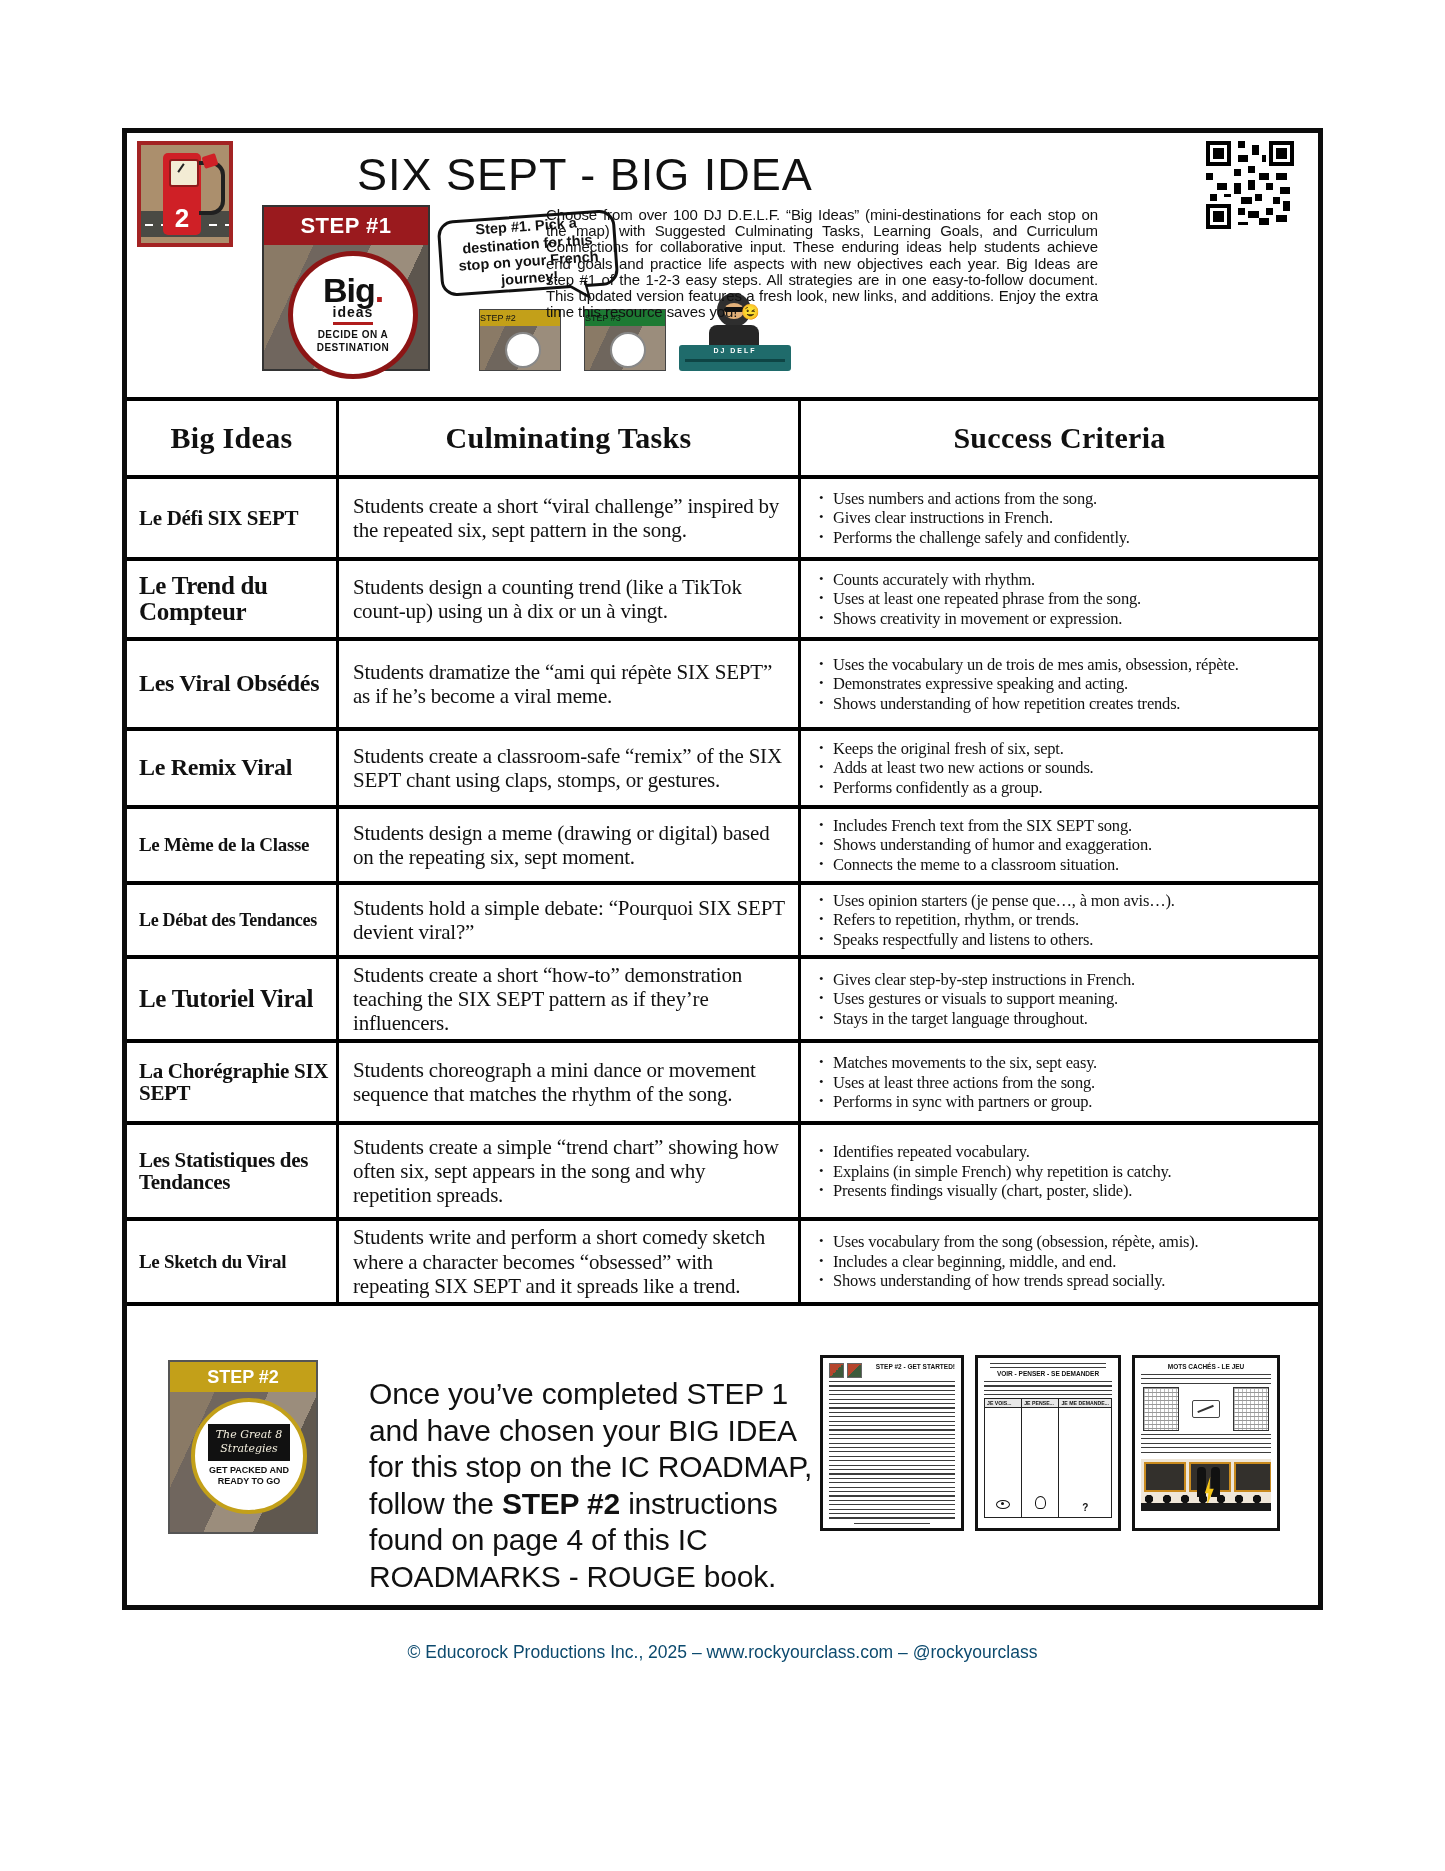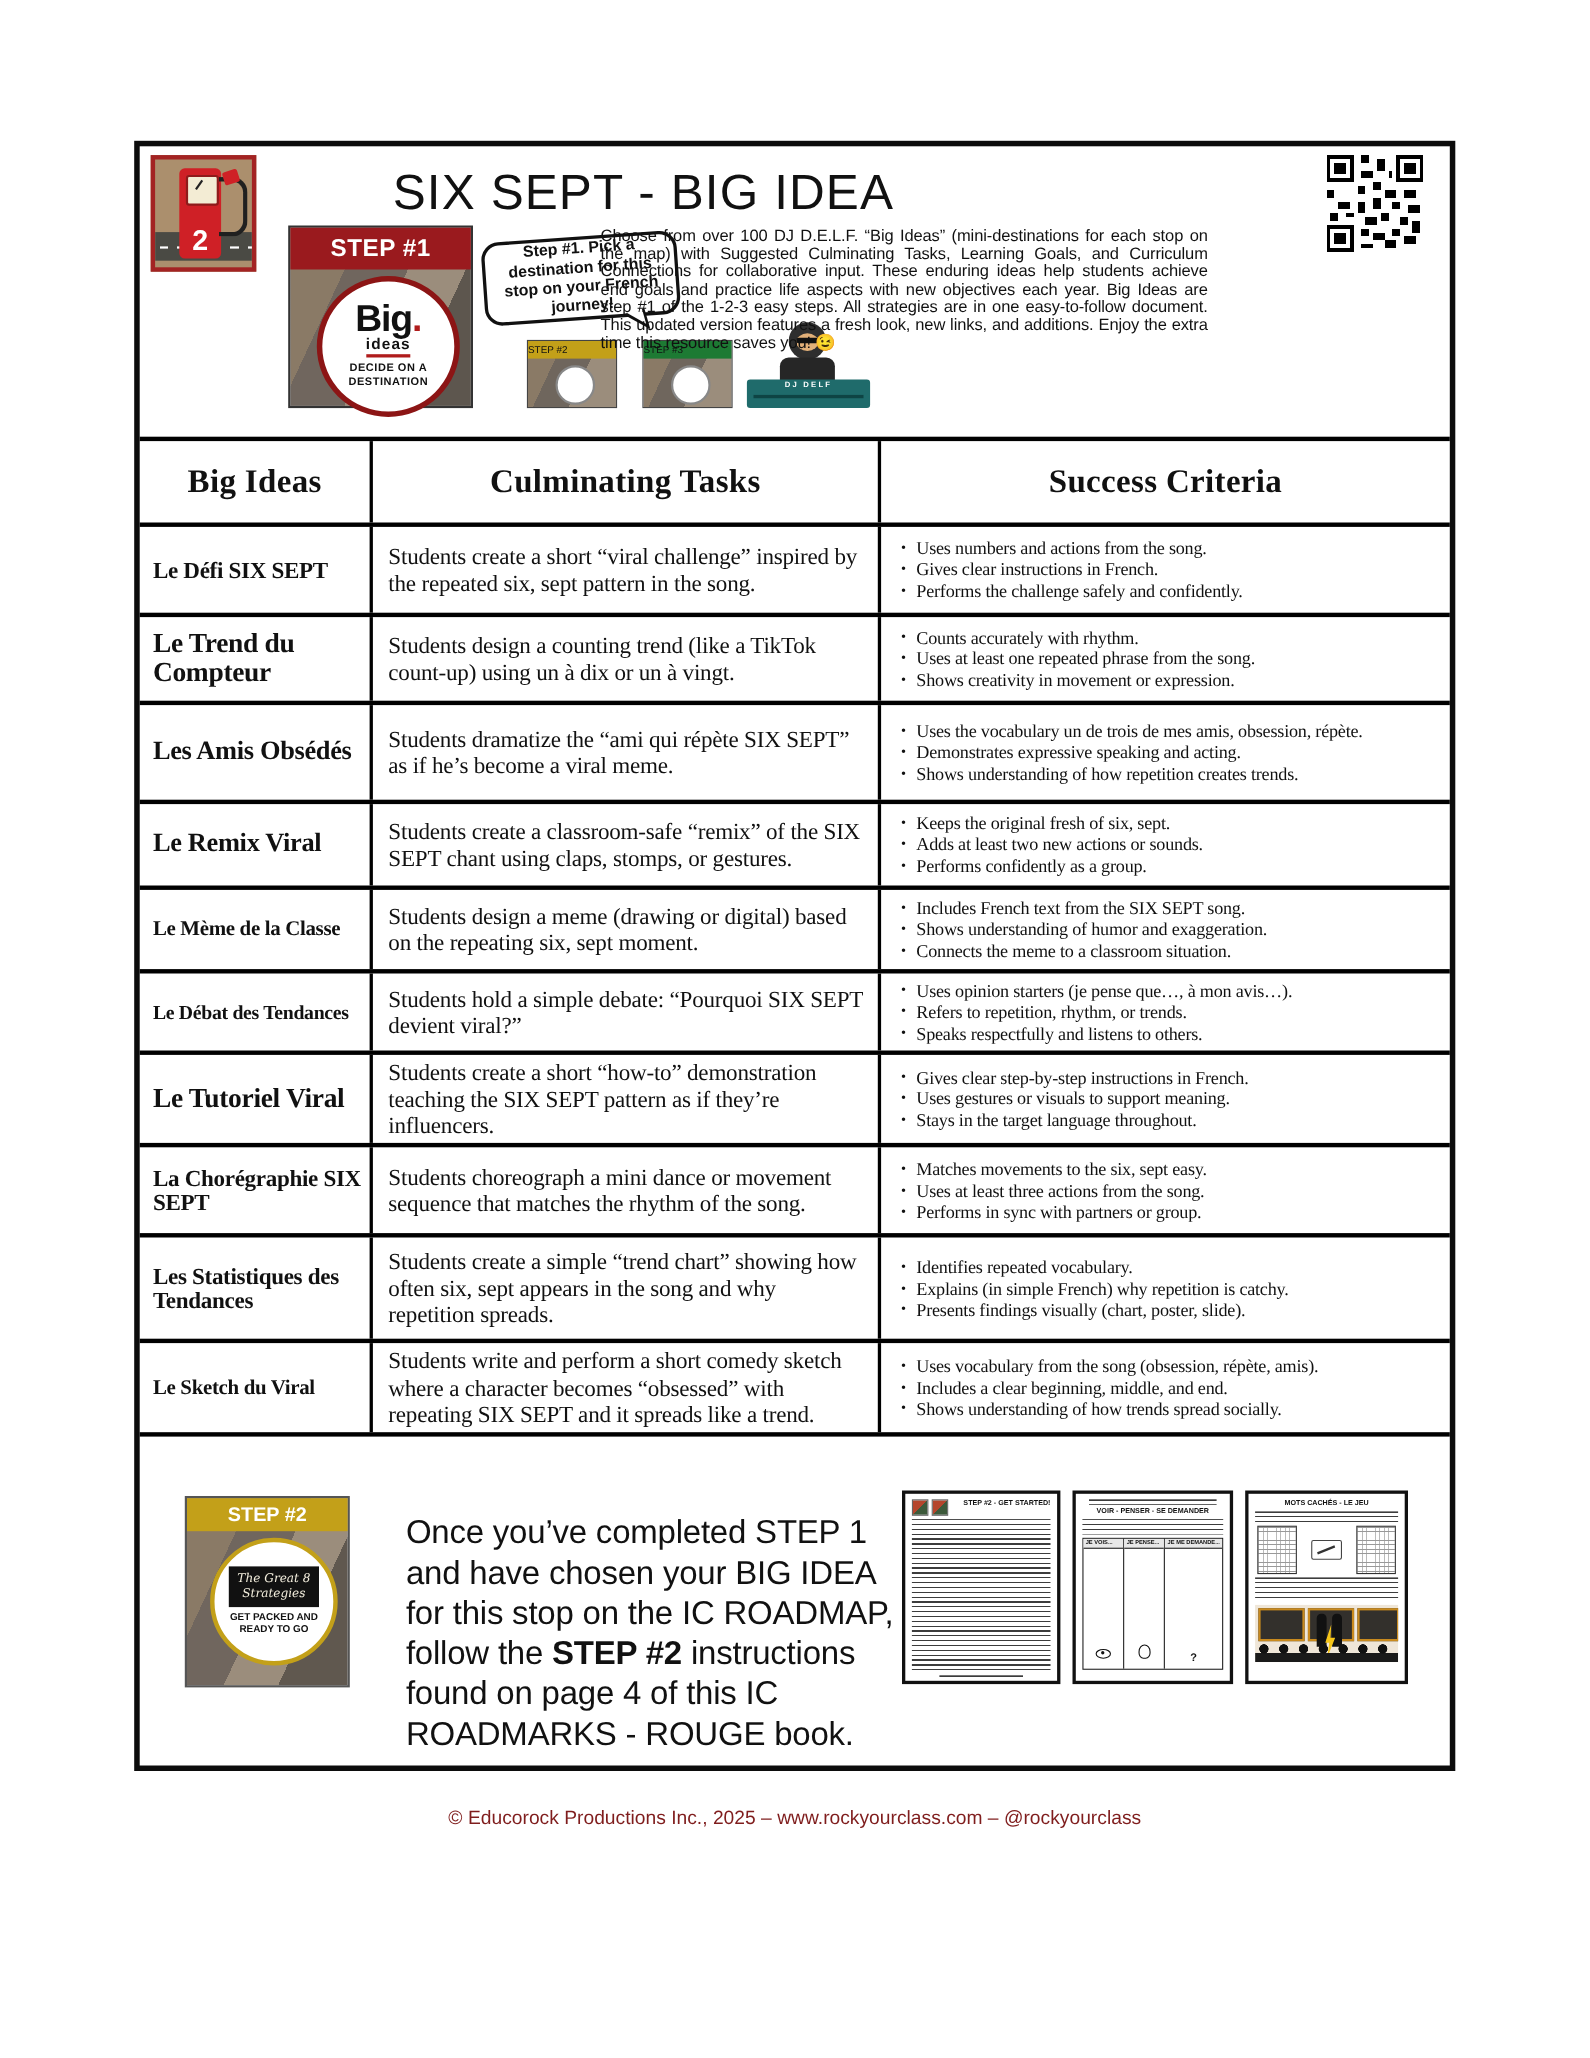--- a/index.html
+++ b/index.html
@@ -114,21 +114,21 @@
       radial-gradient(circle at 44px 6px,#111 4px,transparent 4.5px),
       radial-gradient(circle at 62px 6px,#111 4px,transparent 4.5px),
       radial-gradient(circle at 80px 6px,#111 4px,transparent 4.5px),
       radial-gradient(circle at 98px 6px,#111 4px,transparent 4.5px),
       radial-gradient(circle at 116px 6px,#111 4px,transparent 4.5px),
       linear-gradient(to top,#1a1a1a 0 8px,transparent 8px);}
   .t3 .fig{position:absolute;top:8px;width:9px;height:30px;background:#111;border-radius:4px 4px 0 0;}
   .t3 .f1{left:56px;} .t3 .f2{left:70px;}
   .t3 .bolt{position:absolute;left:62px;top:18px;width:12px;height:30px;background:#f5c518;clip-path:polygon(60% 0,15% 55%,45% 55%,30% 100%,90% 40%,55% 40%);}
 
-  .copyright{position:absolute;left:0;top:1642px;width:100%;text-align:center;font-size:17.5px;letter-spacing:0;color:#7f1d1d;}
+  .copyright{position:absolute;left:0;top:1642px;width:100%;text-align:center;font-size:17.5px;letter-spacing:0;color:#0c4a6e;}
 </style>
 </head>
 <body>
 
 <div class="frame">
 
   <div class="pump">
     <div class="road"></div>
     <div class="dash"></div>
     <div class="bodyp"></div>
@@ -242,21 +242,21 @@
       <div class="crit">
           <ul>
         <li>Counts accurately with rhythm.</li>
         <li>Uses at least one repeated phrase from the song.</li>
         <li>Shows creativity in movement or expression.</li>
       </ul>
         </div>
     </div>
 
     <div class="trow h94">
-      <div class="idea sz24">Les Amis Obsédés</div>
+      <div class="idea sz24">Les Viral Obsédés</div>
       <div class="task">Students dramatize the “ami qui répète SIX SEPT” as if he’s become a viral meme.</div>
       <div class="crit">
           <ul>
         <li>Uses the vocabulary un de trois de mes amis, obsession, répète.</li>
         <li>Demonstrates expressive speaking and acting.</li>
         <li>Shows understanding of how repetition creates trends.</li>
       </ul>
         </div>
     </div>
 

